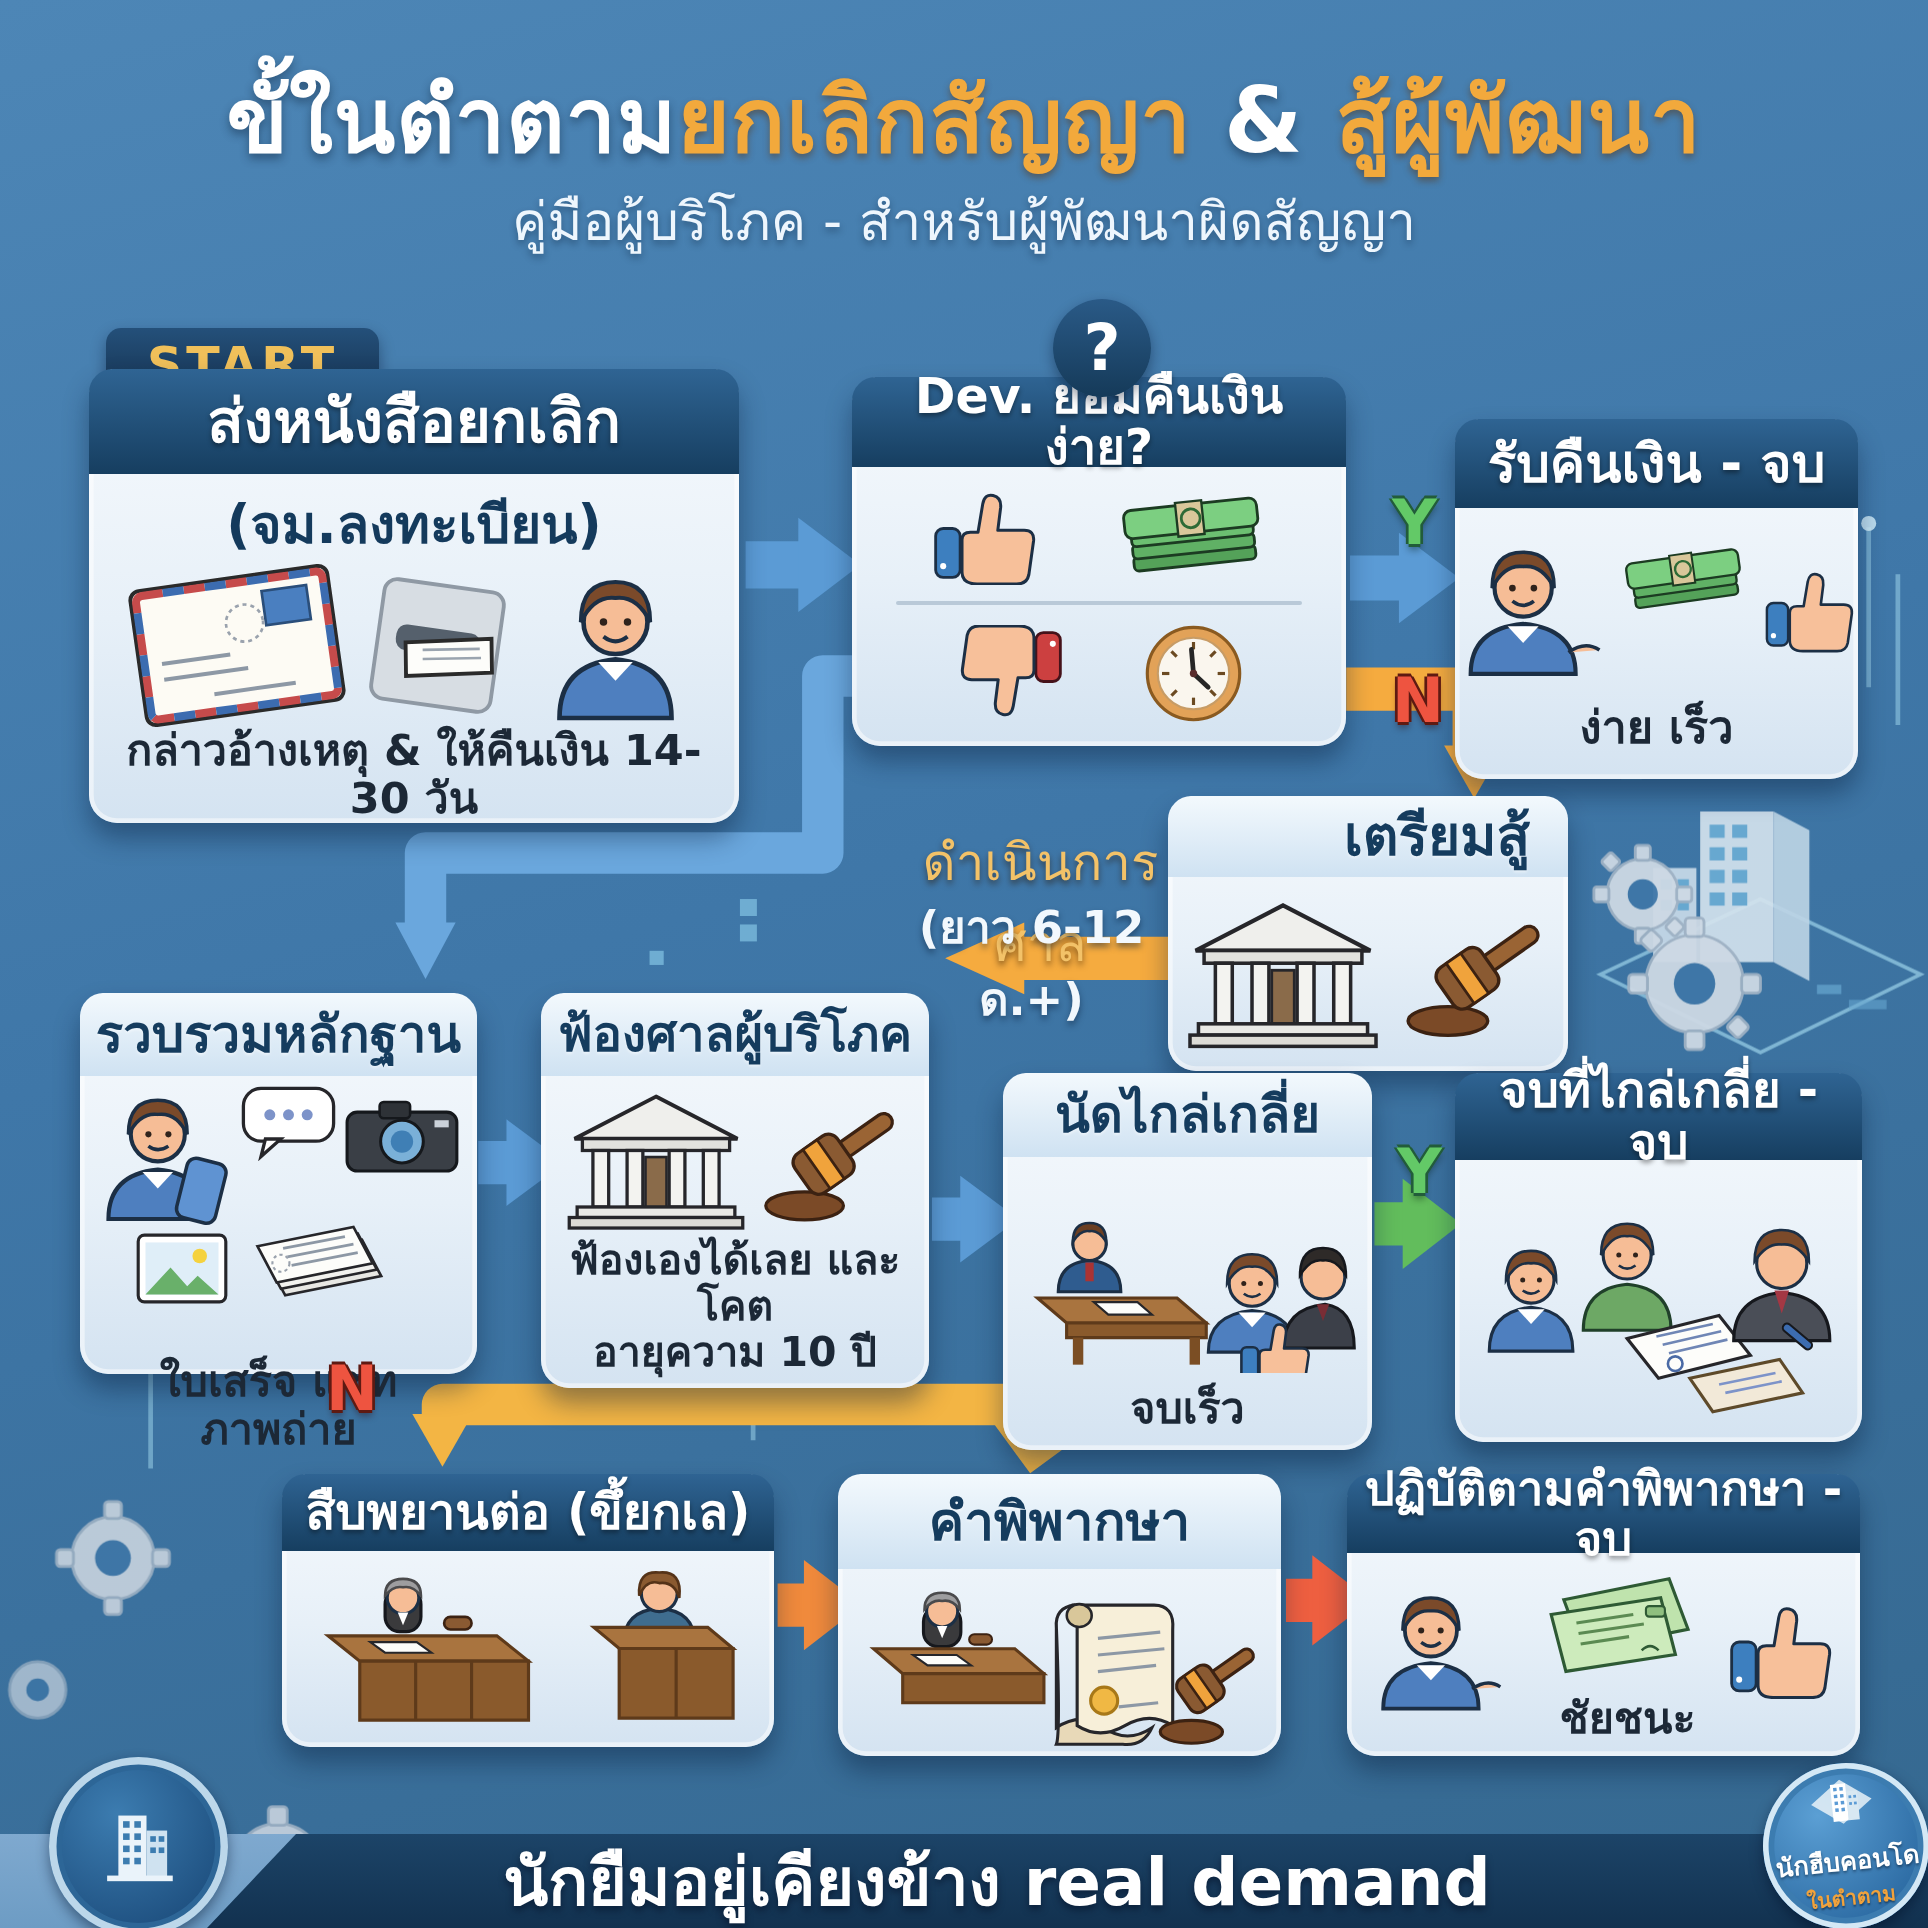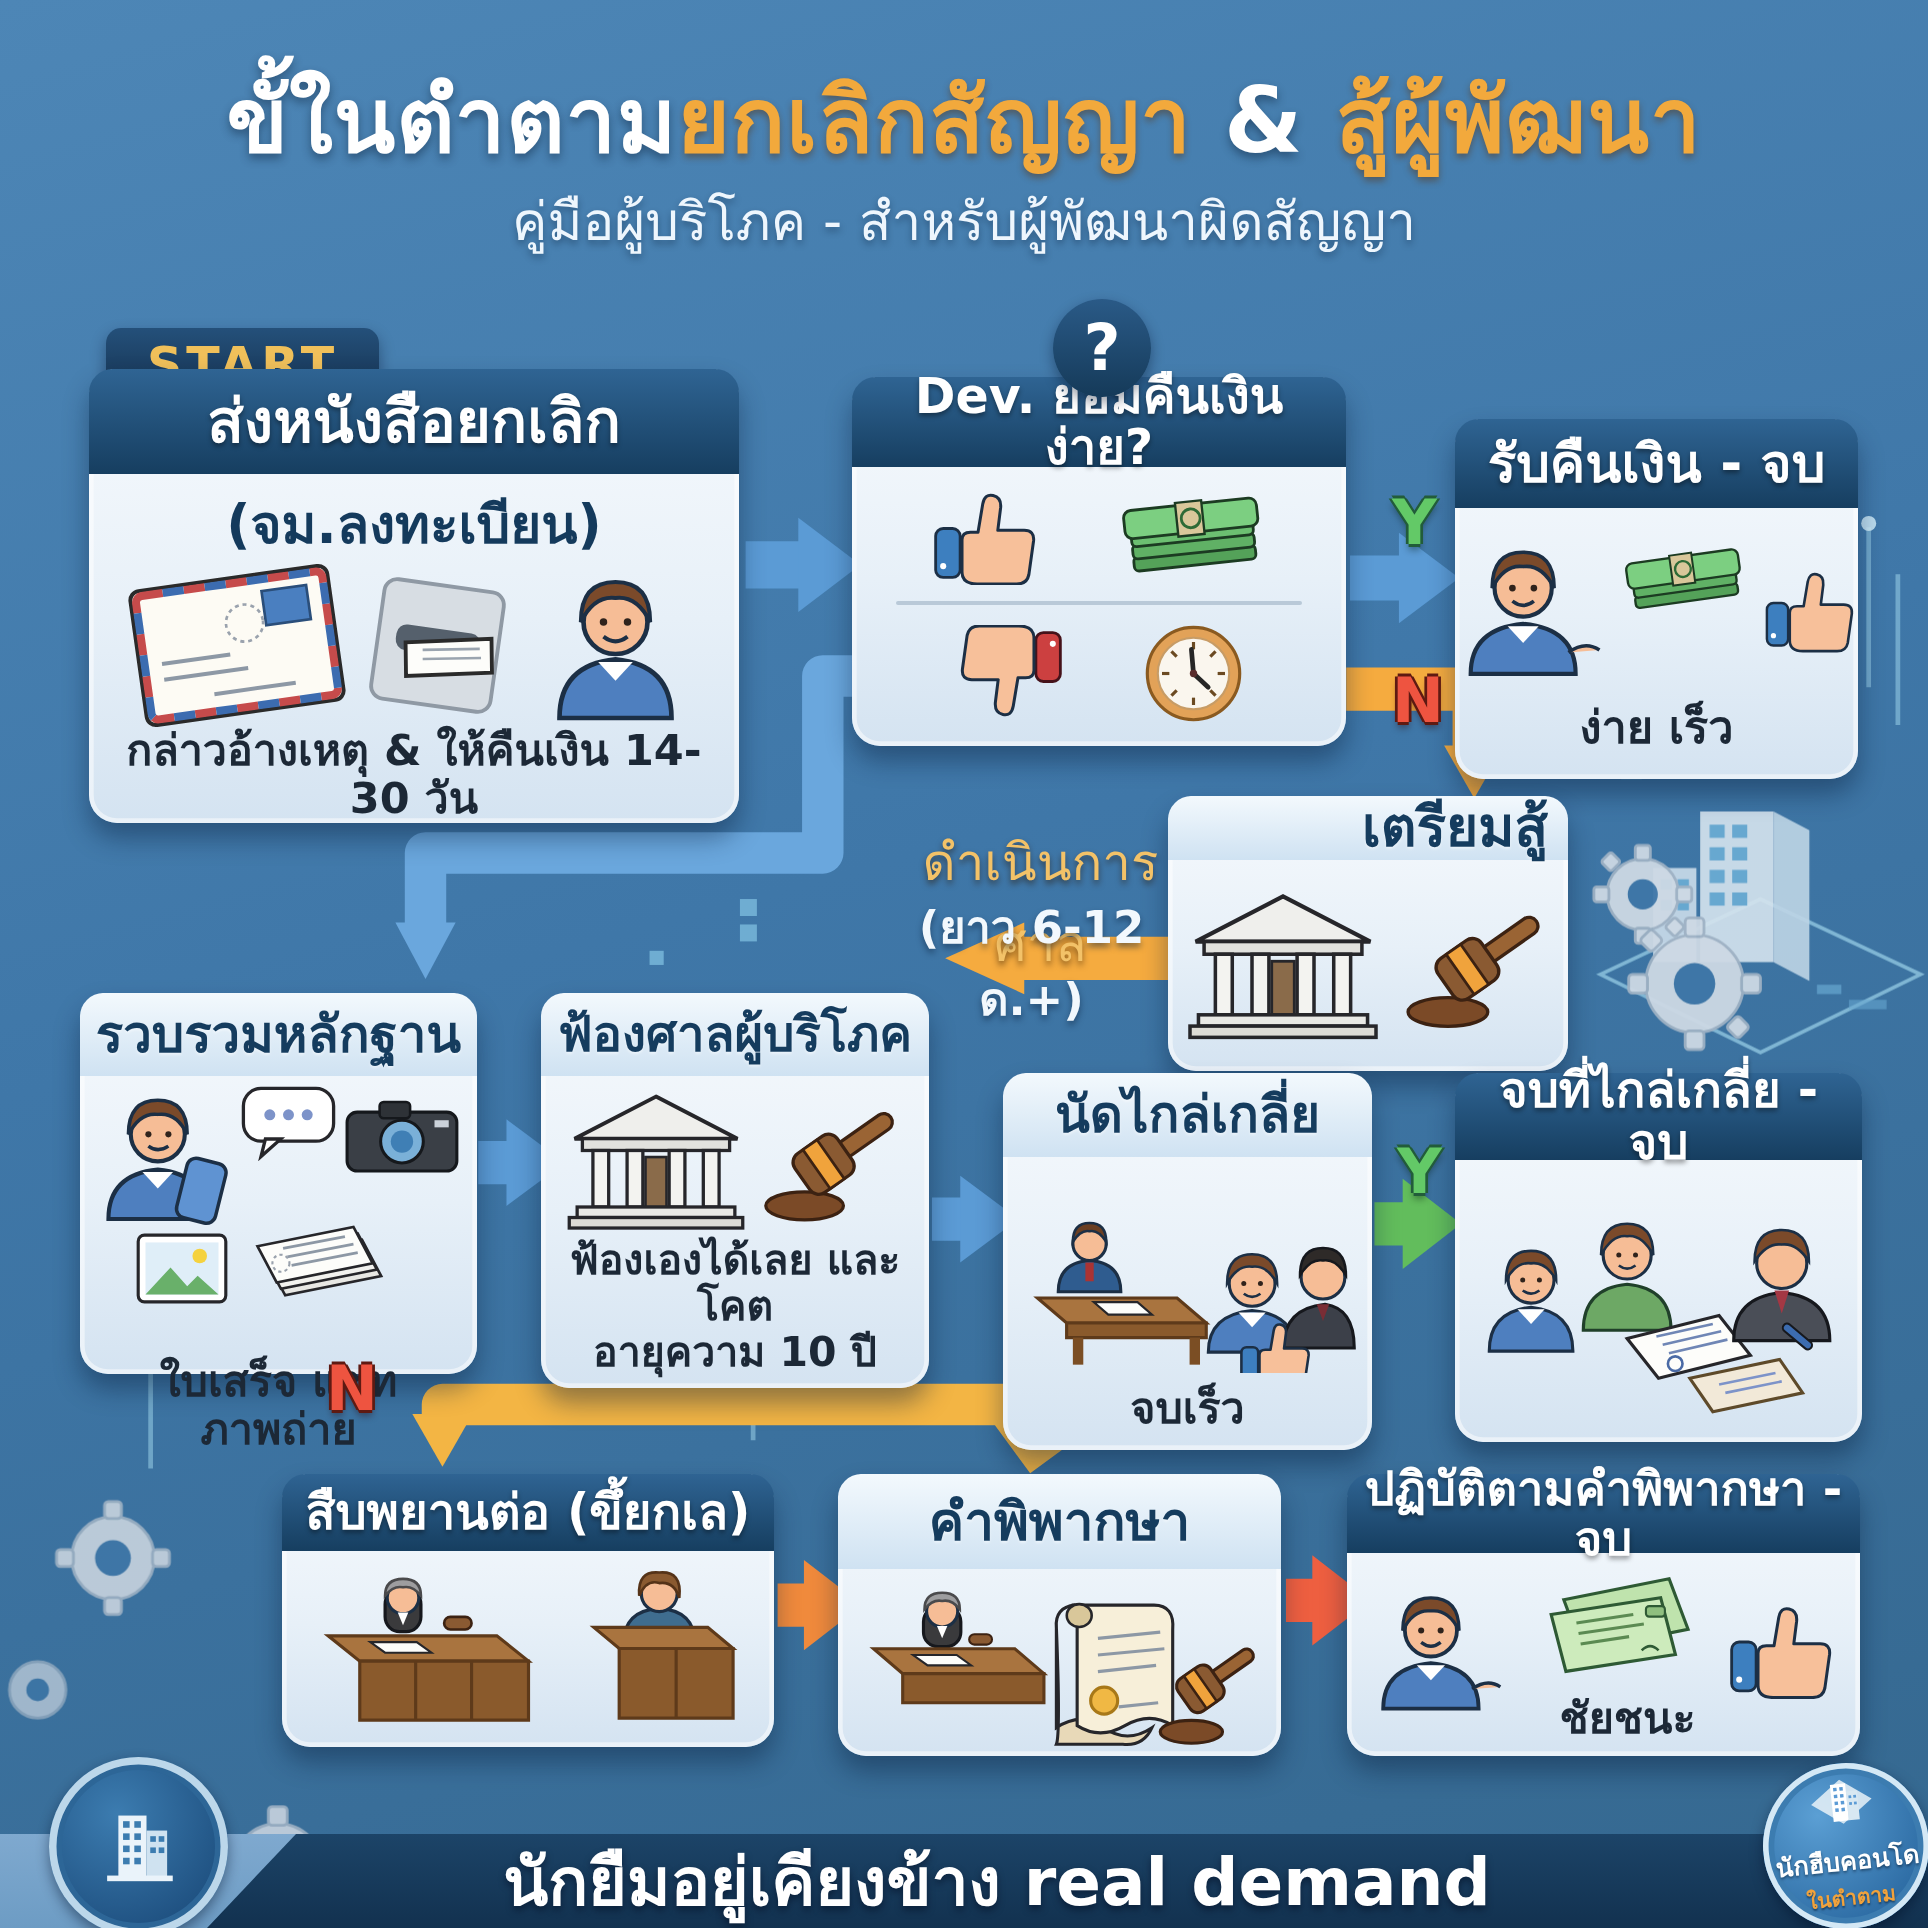--- a/index.html
+++ b/index.html
@@ -388,21 +388,21 @@
             <circle cx="14" cy="84" r="3.2" fill="#fff"></circle>
             <path d="M34 56 q0 -8 9 -8 h8 l5 -30 q2 -11 11 -9 t8 13 l-3 24 h28 q11 0 10 11 l-5 36 q-2 10 -13 10 h-42 q-16 0 -16 -13 z" fill="#f7c09a" stroke="#1c2f45" stroke-width="3.2" stroke-linejoin="round"></path>
           </svg>
         </span>
       </div>
       <div class="cap" style="font-size:45px;">ง่าย เร็ว</div>
     </div>
   </div>
 
   <div class="node" style="left:1168px;top:796px;width:400px;height:275px;">
-    <div class="hd light" style="height:64px;font-size:55px;justify-content:flex-end;padding-right:20px;">เตรียมสู้</div>
+    <div class="hd light" style="height:81px;font-size:55px;justify-content:flex-end;padding-right:38px;">เตรียมสู้</div>
     <div class="nbody">
       <div class="scene" style="gap:15px;">
         <span>
           <svg width="198" height="155" viewBox="0 0 140 110">
             <polygon points="70,6 132,38 8,38" fill="#efefec" stroke="#26262a" stroke-width="3"></polygon>
             <rect x="14" y="38" width="112" height="9" fill="#e2e2de" stroke="#26262a" stroke-width="2.5"></rect>
             <g fill="#f3f3f0" stroke="#26262a" stroke-width="2.5">
               <rect x="22" y="47" width="12" height="43"></rect>
                 <rect x="48" y="47" width="12" height="43"></rect>
               <rect x="80" y="47" width="12" height="43"></rect>

